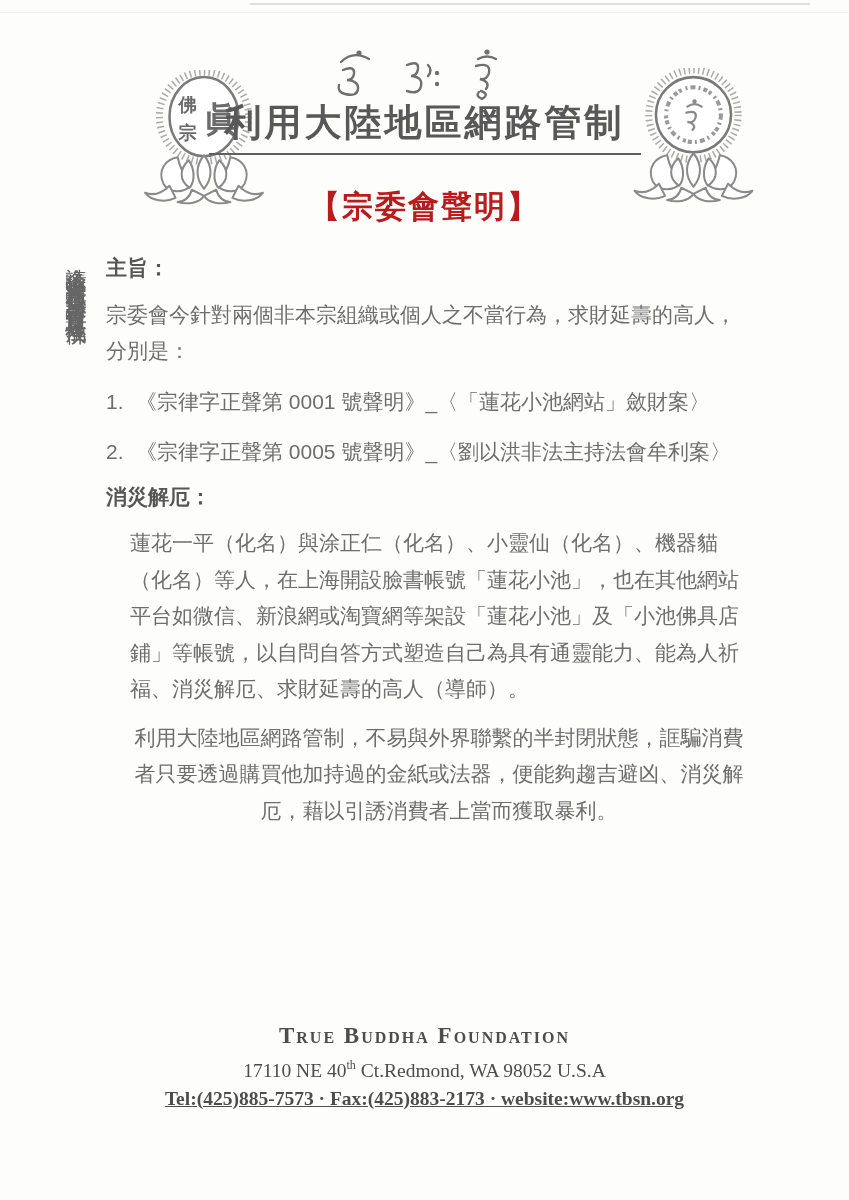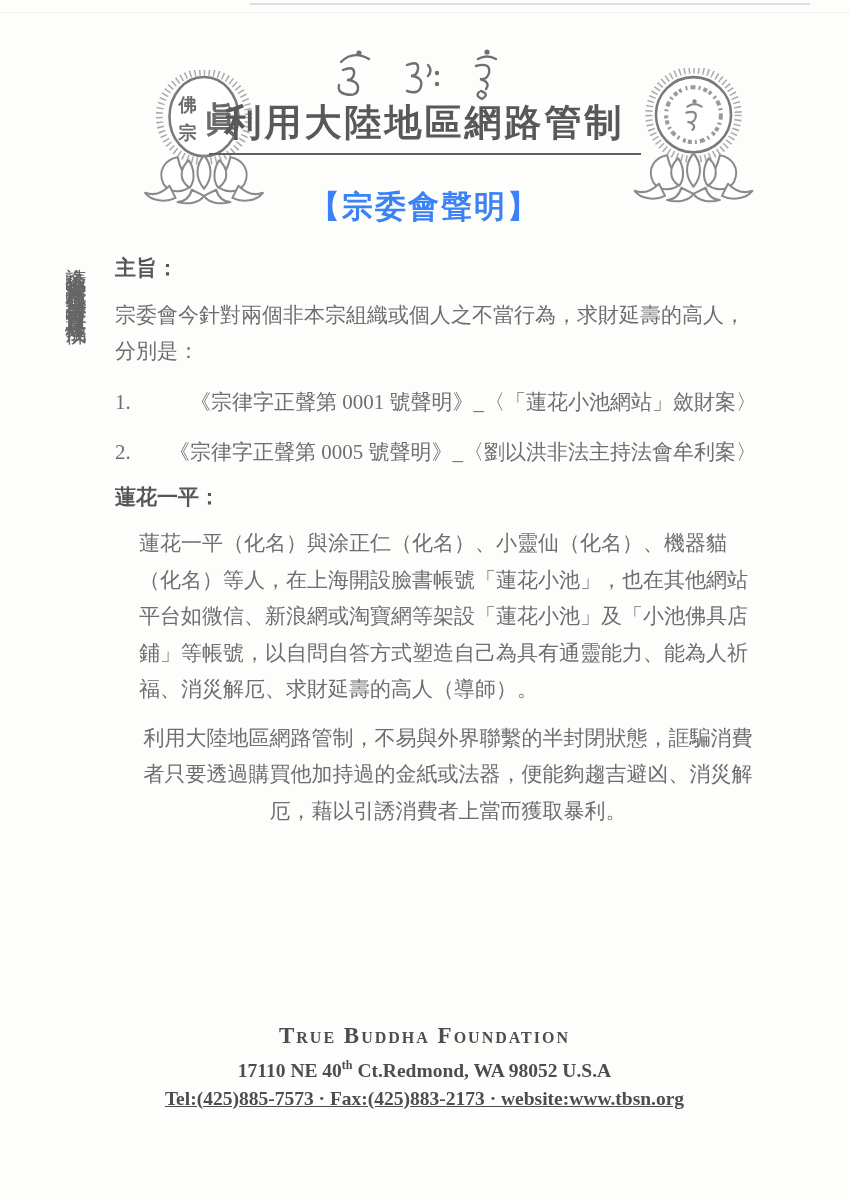--- a/index.html
+++ b/index.html
@@ -18,51 +18,51 @@
   .org-name{
     display:inline-block;font-family:"Liberation Serif","DejaVu Serif",serif;
     font-size:37px;font-weight:bold;letter-spacing:3px;color:#585858;
     padding:0 16px 5px 16px;border-bottom:2.5px solid #5f5f5f;
   }
   .seal{position:absolute;}
   .seal-left{top:70px;left:141px;}
   .seal-right{top:68px;left:628px;}
   .doc-title{
     position:absolute;top:186px;left:0;width:849px;text-align:center;
-    font-size:31px;font-weight:bold;letter-spacing:2px;color:#3b82f6;
+    font-size:31px;font-weight:bold;letter-spacing:2px;color:#b91c1c;
   }
 
   
   .motto{
     position:absolute;top:252px;left:56px;height:680px;
     writing-mode:vertical-rl;text-orientation:upright;
     font-family:"Liberation Serif","DejaVu Serif",serif;
     font-size:21px;letter-spacing:2px;color:#666;line-height:40px;
   }
 
   
-  .content{position:absolute;top:250px;left:115px;width:642px;font-size:21px;line-height:36.5px;font-family:Liberation Serif, serif;}
+  .content{position:absolute;top:250px;left:106px;width:642px;font-size:21px;line-height:36.5px;}
   .h-bold{font-weight:bold;color:#565656;margin:0;}
   .p-intro{margin:10px 0 0 0;}
   .list-row{display:flex;margin-top:14px;}
   .list-num{width:30px;flex:0 0 30px;}
-  .list-text{flex:1;text-align:right;}
+  .list-text{flex:1;}
   .p-indent{margin:4px 0 0 0;padding-left:24px;}
   .h-cases{margin-top:8px;}
   .h-case1{font-size:22px;margin-top:7px;}
   .p-case{margin:10px 0 0 0;padding-left:24px;}
   .p-case + .p-case{margin-top:12px;text-align:center;}
 
   
   .footer{
     position:absolute;top:1022px;left:0;width:849px;text-align:center;
     font-family:"Liberation Serif","DejaVu Serif",serif;color:#4d4d4d;line-height:28.5px;
   }
   .f-org{font-variant:small-caps;font-size:23px;font-weight:600;letter-spacing:2px;}
-  .f-addr{font-size:19.5px;font-weight:bold;}
+  .f-addr{font-size:19.5px;font-weight:normal;}
   .f-addr sup{font-size:12px;}
   .f-contact{font-size:19.5px;font-weight:600;text-decoration:underline;}
 
   svg text{font-family:"Liberation Serif","DejaVu Serif",serif;}
 </style>
 </head>
 <body>
 
 <div class="page">
 
@@ -150,21 +150,21 @@
     <div class="list-row">
       <span class="list-num">1.</span>
       <span class="list-text">《宗律字正聲第 0001 號聲明》_〈「蓮花小池網站」斂財案〉</span>
     </div>
     <div class="list-row">
       <span class="list-num">2.</span>
       <span class="list-text">《宗律字正聲第 0005 號聲明》_〈劉以洪非法主持法會牟利案〉</span>
     </div>
 
 
-    <p class="h-bold h-cases">蓮花一平：</p>
+    <p class="h-bold h-cases">消災解厄：</p>
 
     <p class="p-case">蓮花一平（化名）與涂正仁（化名）、小靈仙（化名）、機器貓（化名）等人，在上海開設臉書帳號「蓮花小池」，也在其他網站平台如微信、新浪網或淘寶網等架設「蓮花小池」及「小池佛具店鋪」等帳號，以自問自答方式塑造自己為具有通靈能力、能為人祈福、消災解厄、求財延壽的高人（導師）。</p>
     <p class="p-case">利用大陸地區網路管制，不易與外界聯繫的半封閉狀態，誆騙消費者只要透過購買他加持過的金紙或法器，便能夠趨吉避凶、消災解厄，藉以引誘消費者上當而獲取暴利。</p>
   </div>
 
   <div class="footer">
     <div class="f-org">True Buddha Foundation</div>
     <div class="f-addr"><span>17110 NE 40</span><sup>th</sup><span> Ct.Redmond, WA 98052 U.S.A</span></div>
     <div class="f-contact">Tel:(425)885-7573 · Fax:(425)883-2173 · website:www.tbsn.org</div>
   </div>

